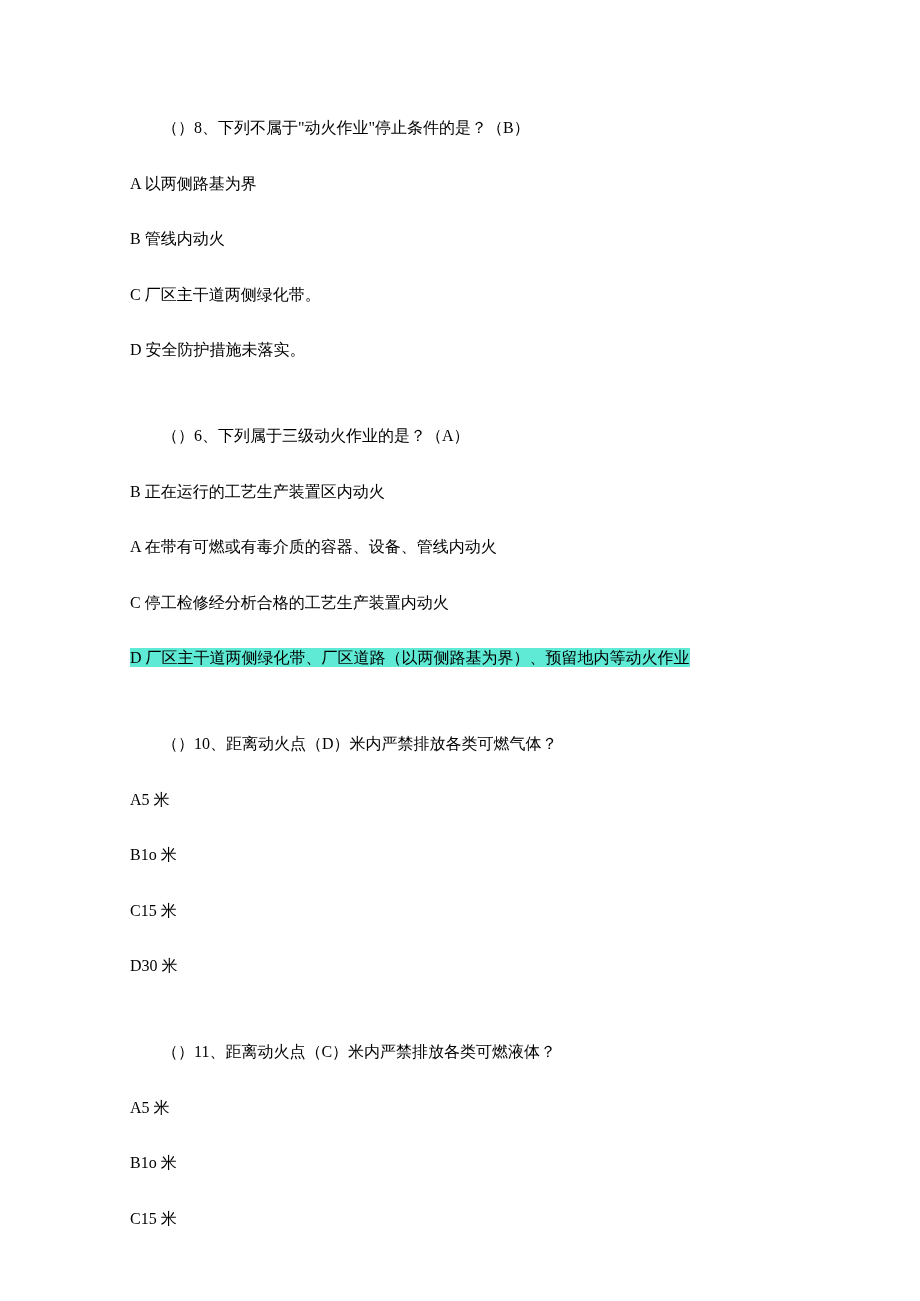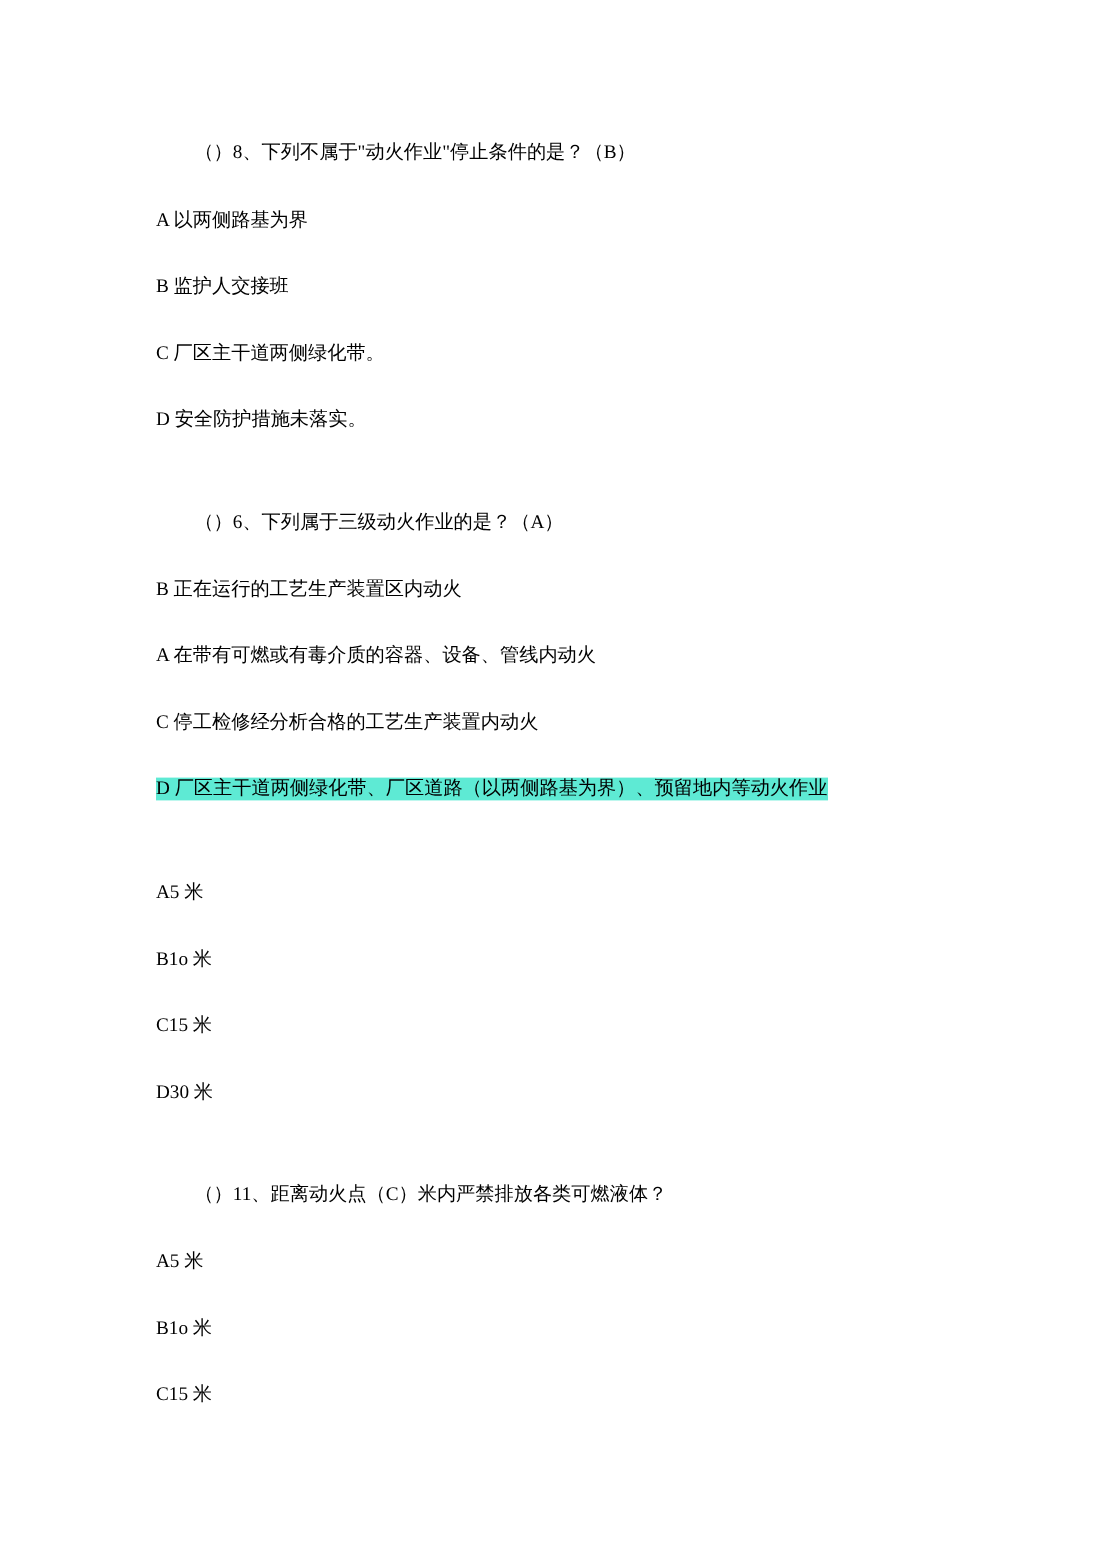--- a/index.html
+++ b/index.html
@@ -29,34 +29,35 @@
     padding: 1px 0;
   }
 </style>
 </head>
 <body>
 
 <div class="page">
 
   <div class="line indent">（）8、下列不属于"动火作业"停止条件的是？（B）</div>
   <div class="line">A 以两侧路基为界</div>
-  <div class="line">B 监护人交接班</div>
+  <div class="line">B 管线内动火</div>
   <div class="line">C 厂区主干道两侧绿化带。</div>
   <div class="line">D 安全防护措施未落实。</div>
 
   <div class="gap"></div>
 
   <div class="line indent">（）6、下列属于三级动火作业的是？（A）</div>
   <div class="line">B 正在运行的工艺生产装置区内动火</div>
   <div class="line">A 在带有可燃或有毒介质的容器、设备、管线内动火</div>
   <div class="line">C 停工检修经分析合格的工艺生产装置内动火</div>
   <div class="line"><span class="highlight">D 厂区主干道两侧绿化带、厂区道路（以两侧路基为界）、预留地内等动火作业</span></div>
 
   <div class="gap"></div>
 
+  <div class="line indent">（）10、距离动火点（D）米内严禁排放各类可燃气体？</div>
   <div class="line">A5 米</div>
   <div class="line">B1o 米</div>
   <div class="line">C15 米</div>
   <div class="line">D30 米</div>
 
   <div class="gap"></div>
 
   <div class="line indent">（）11、距离动火点（C）米内严禁排放各类可燃液体？</div>
   <div class="line">A5 米</div>
   <div class="line">B1o 米</div>

